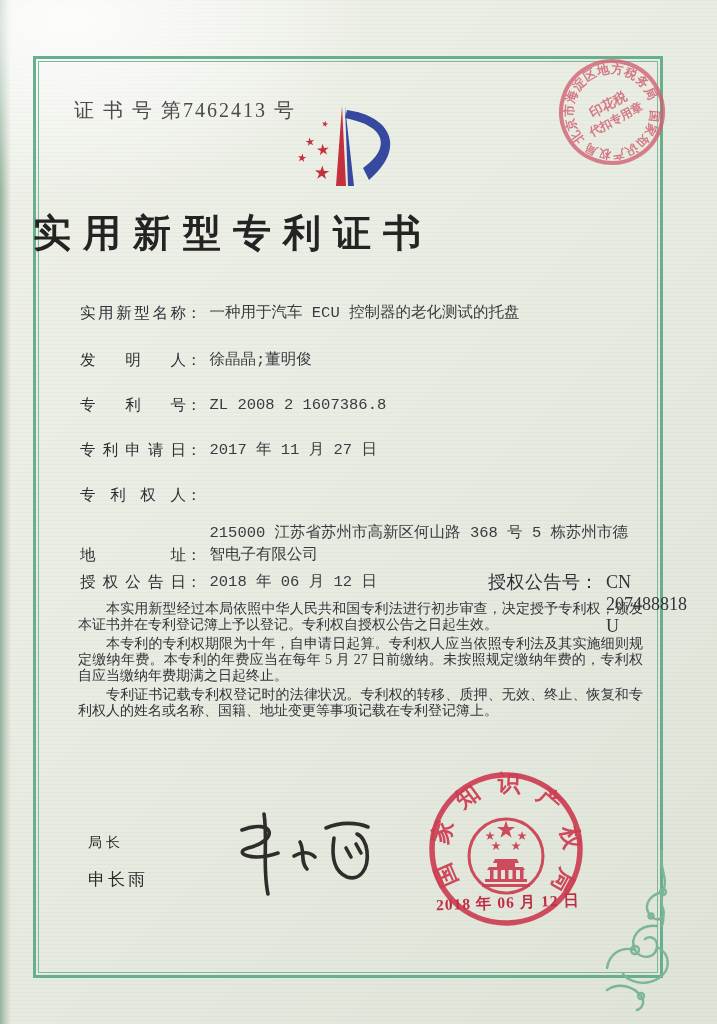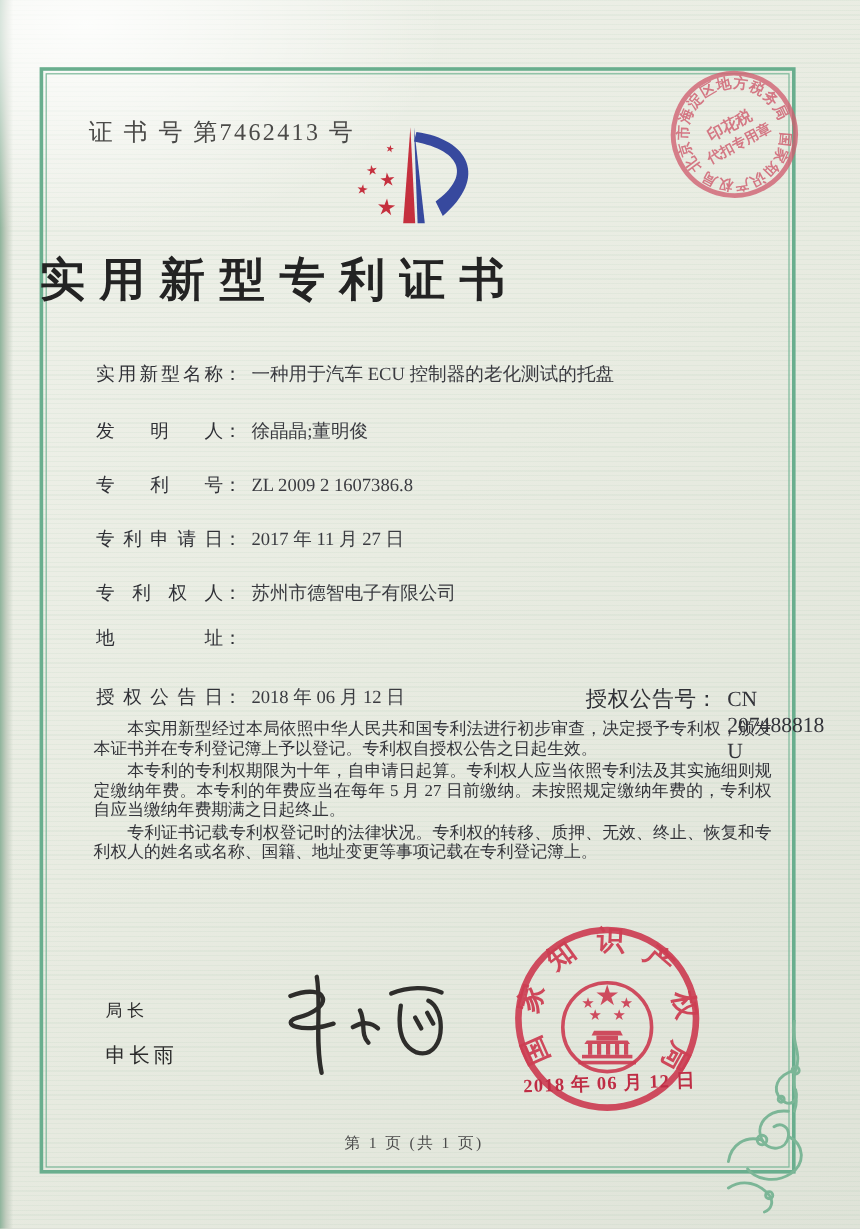--- a/index.html
+++ b/index.html
@@ -14,21 +14,21 @@
   }
   .frame{position:absolute;left:33px;top:56px;width:624px;height:916px;border:3px solid #69ae8e;}
   .frame-inner{position:absolute;inset:2px;border:1px solid #7cb89a;}
   .cert-no{position:absolute;left:74px;top:97px;font-size:20px;letter-spacing:2px;color:#4a4a48;}
   .logo{position:absolute;left:290px;top:100px;width:130px;height:95px;}
   .title{position:absolute;left:33px;top:208px;width:624px;text-align:left;
          font-size:38px;font-weight:600;letter-spacing:12px;color:#232323;font-family:Liberation Mono, monospace;}
   .field-row{position:absolute;left:80px;width:560px;font-size:15.5px;display:flex;align-items:flex-end;line-height:22px;}
   .field-label{display:inline-block;width:106px;text-align:justify;text-align-last:justify;flex:none;color:#2f3036;}
   .colon{flex:none;margin-right:8px;color:#2f3036;}
-  .field-value{flex:1;max-width:430px;color:#3a3b40;}
+  .field-value{flex:1;max-width:430px;color:#3a3b40;font-family:Liberation Mono, monospace;}
   .grant-right{position:absolute;left:408px;top:0;display:flex;font-size:18px;}
   .grant-right .field-label{width:92px;}
   .body-text{position:absolute;left:78px;top:601px;width:565px;font-size:14px;line-height:16px;text-align:justify;color:#33343a;}
   .body-text p{margin:0 0 3px 0;text-indent:2em;}
   .officer-title{position:absolute;left:88px;top:834px;font-size:14px;letter-spacing:4px;color:#2c2c2c;}
   .officer-name{position:absolute;left:88px;top:868px;font-size:17px;letter-spacing:3px;color:#2c2c2c;}
   .signature{position:absolute;left:188px;top:806px;width:200px;height:95px;}
   .seal{position:absolute;left:427px;top:770px;width:158px;height:158px;opacity:.92;}
   .seal-date{position:absolute;left:436px;top:892px;width:180px;font-size:15.5px;font-weight:bold;
              color:#bf2d45;letter-spacing:1px;transform:rotate(-2deg);}
@@ -80,35 +80,35 @@
     <span class="field-value">一种用于汽车 ECU 控制器的老化测试的托盘</span>
   </div>
   <div class="field-row" style="top:349px">
     <span class="field-label">发明人</span>
       <span class="colon">：</span>
     <span class="field-value">徐晶晶;董明俊</span>
   </div>
   <div class="field-row" style="top:394px">
     <span class="field-label">专利号</span>
       <span class="colon">：</span>
-    <span class="field-value">ZL 2009 2 1607386.8</span>
+    <span class="field-value">ZL 2008 2 1607386.8</span>
   </div>
   <div class="field-row" style="top:439px">
     <span class="field-label">专利申请日</span>
       <span class="colon">：</span>
     <span class="field-value">2017 年 11 月 27 日</span>
   </div>
   <div class="field-row" style="top:484px">
     <span class="field-label">专利权人</span>
       <span class="colon">：</span>
-    <span class="field-value">苏州市德智电子有限公司</span>
   </div>
   <div class="field-row" style="top:522px">
     <span class="field-label">地址</span>
       <span class="colon">：</span>
+    <span class="field-value">215000 江苏省苏州市高新区何山路 368 号 5 栋苏州市德智电子有限公司</span>
   </div>
 
   <div class="field-row" style="top:571px">
     <span class="field-label">授权公告日</span>
       <span class="colon">：</span>
     <span class="field-value">2018 年 06 月 12 日</span>
     <span class="grant-right">
       <span class="field-label">授权公告号</span>
         <span class="colon">：</span>
       <span>CN 207488818 U</span>
@@ -167,21 +167,20 @@
     <text font-size="12" font-weight="bold" fill="rgba(207,92,110,0.95)" textLength="138" lengthAdjust="spacing" font-family="Liberation Serif, DejaVu Serif, serif">
       <textPath href="#stampArcTop">北京市海淀区地方税务局</textPath>
     </text>
     <text font-size="11.5" font-weight="bold" fill="rgba(207,92,110,0.95)" textLength="86" lengthAdjust="spacing" font-family="Liberation Serif, DejaVu Serif, serif">
       <textPath href="#stampArcBottom">国家知识产权局</textPath>
     </text>
     <text x="55" y="51" text-anchor="middle" font-size="13" font-weight="bold" fill="rgba(207,92,110,0.95)" font-family="Liberation Serif, DejaVu Serif, serif">印花税</text>
     <text x="55" y="67" text-anchor="middle" font-size="11.5" font-weight="bold" fill="rgba(207,92,110,0.95)" font-family="Liberation Serif, DejaVu Serif, serif">代扣专用章</text>
   </svg>
 
-  <div class="footer">第 1 页 (共 1 页)</div>
 
   <svg class="ornament" viewBox="0 0 110 172" fill="none" stroke="#7cb697" stroke-width="2.4" stroke-linecap="round">
     <path d="M57,0 C53,18 64,26 58,42 C53,55 62,63 57,76"></path>
     <path d="M57,42 C42,46 38,58 46,66 C53,73 61,68 58,58"></path>
     <path d="M52,76 C34,74 24,88 30,100 C36,110 50,109 52,97 C53,89 46,85 40,89"></path>
     <path d="M30,100 C16,96 4,104 2,118"></path>
     <path d="M52,97 C66,104 66,120 54,128 C40,137 24,132 18,124"></path>
     <path d="M2,140 C14,132 28,136 36,146 C40,151 38,158 32,160"></path>
     <circle cx="58" cy="42" r="3"></circle>
     <circle cx="46" cy="66" r="2.5"></circle>

